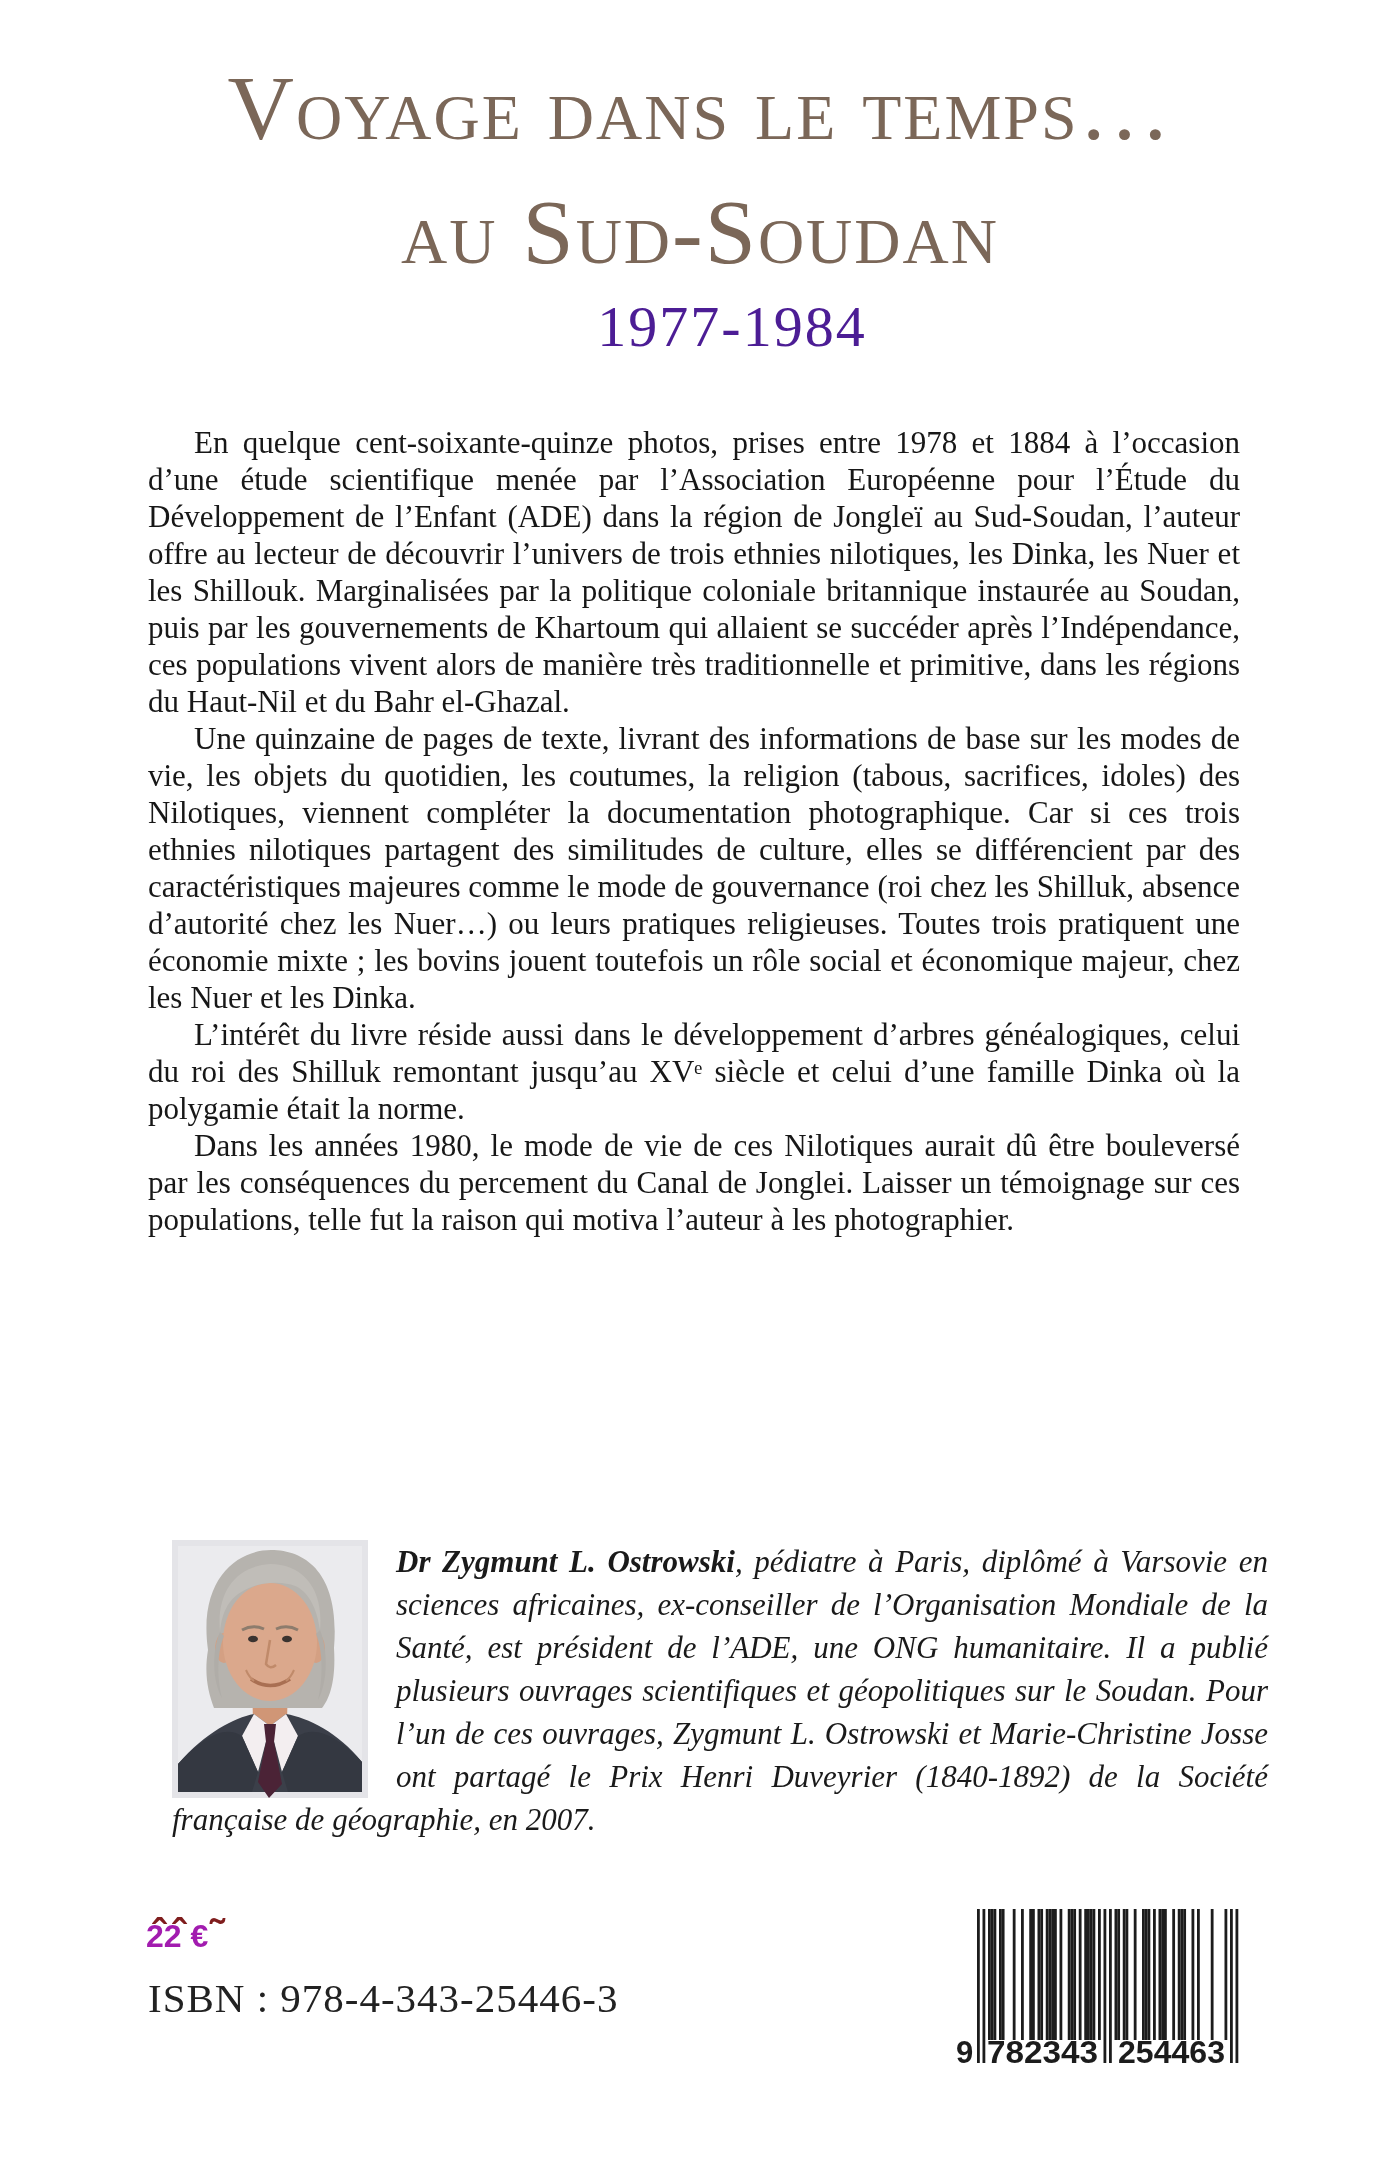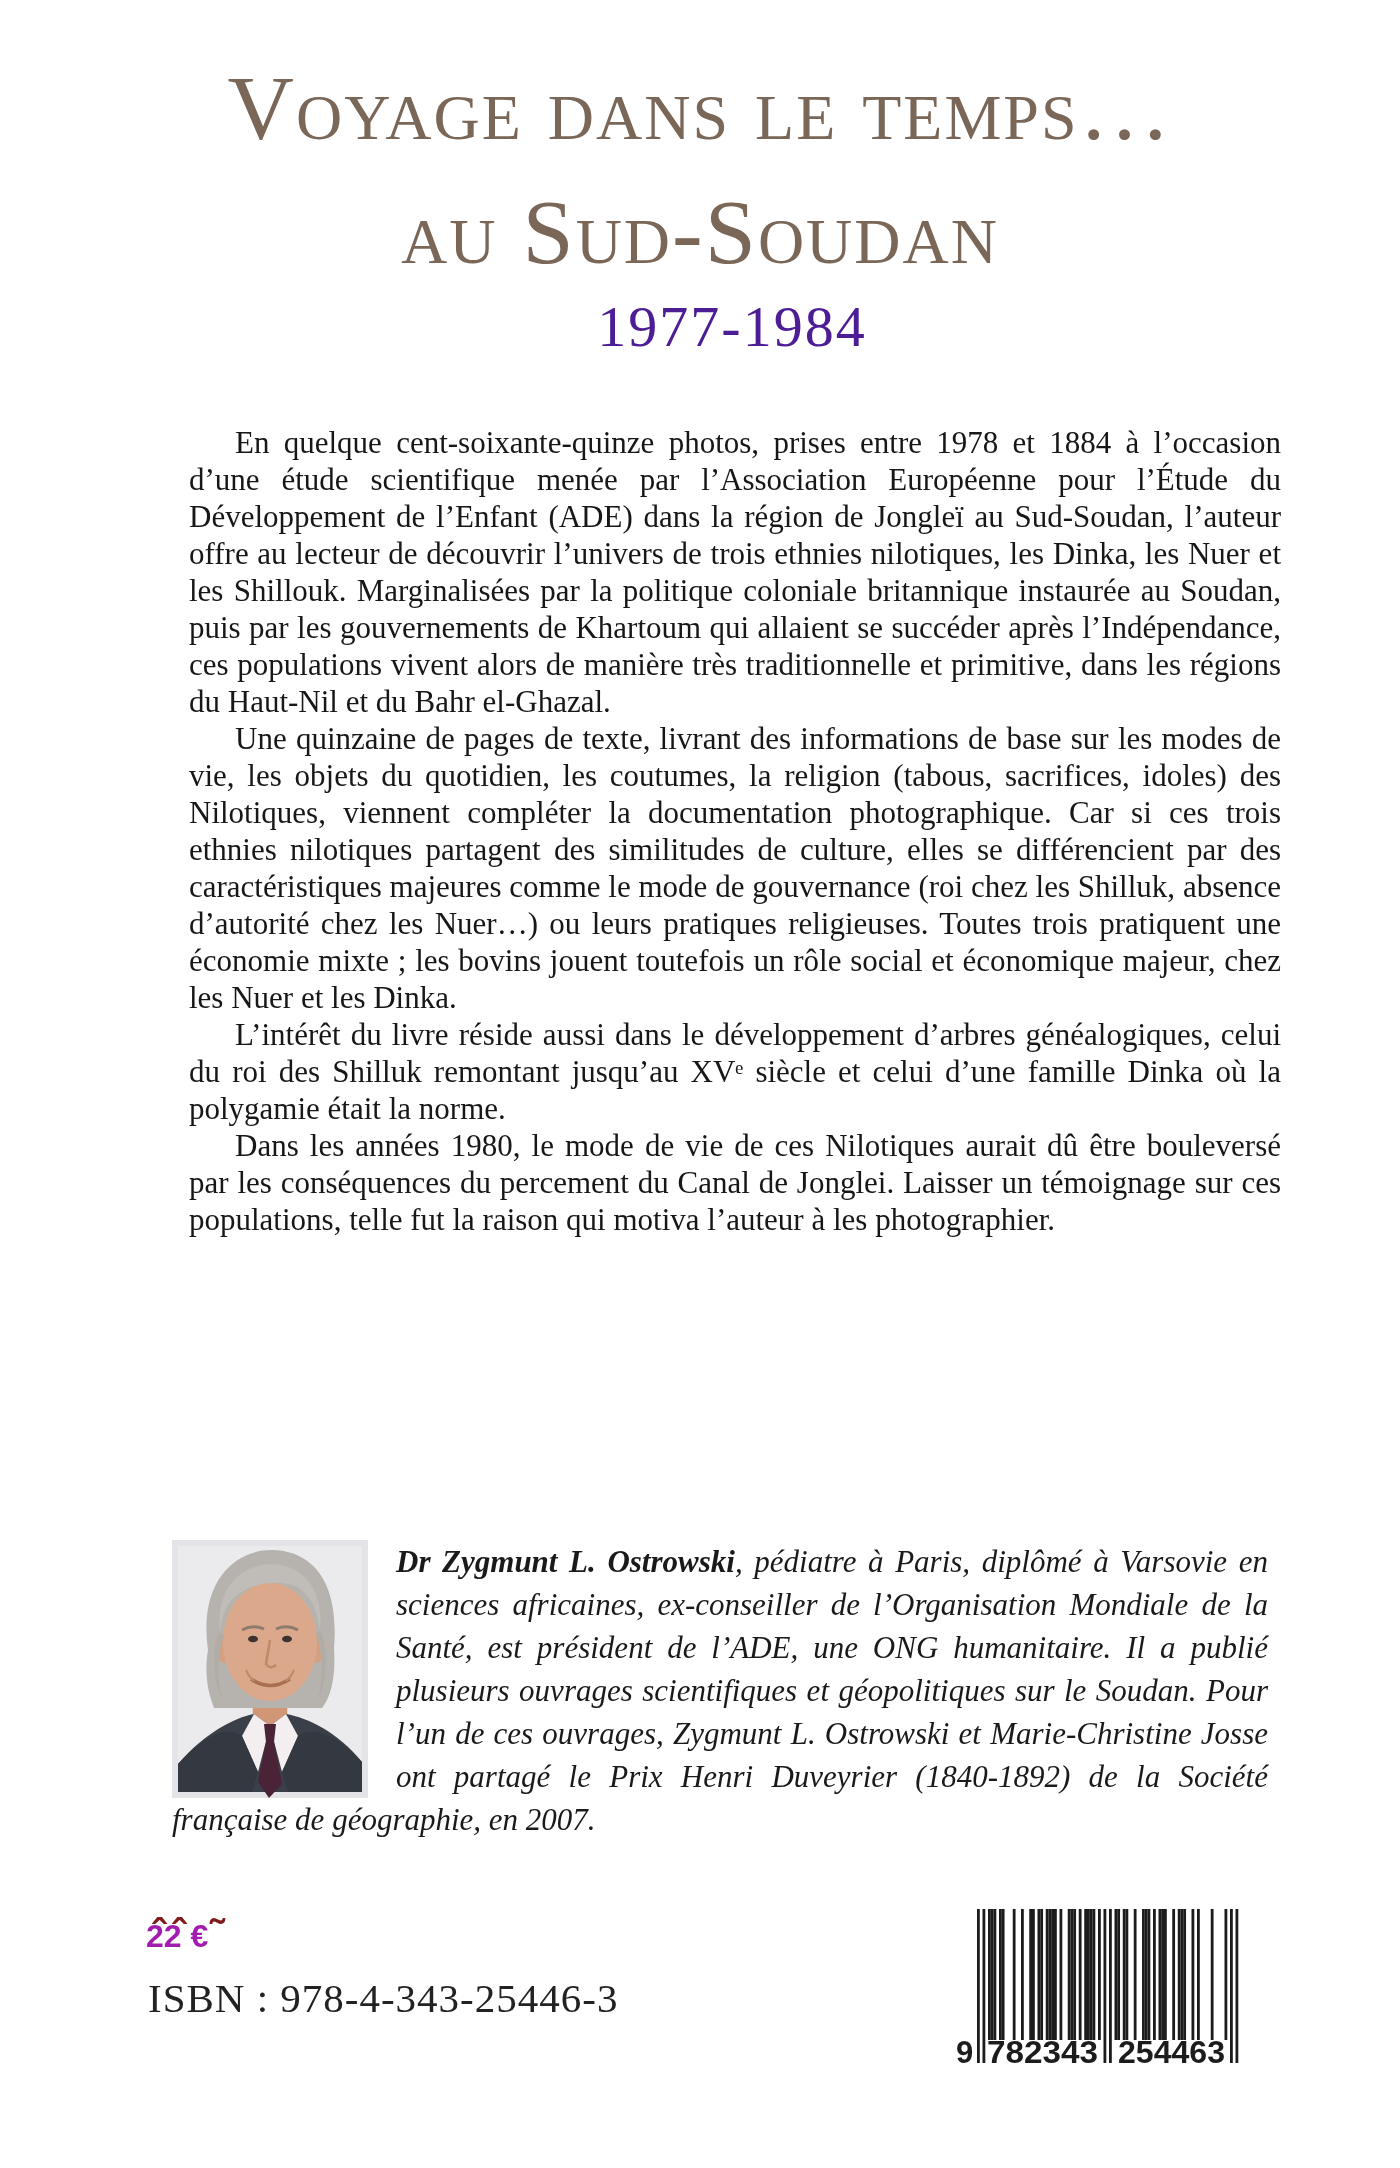--- a/index.html
+++ b/index.html
@@ -30,21 +30,20 @@
     font-size:58px;line-height:1;
     color:#4c1d95;
     letter-spacing:2px;
     margin-left:32px;
   }
   .synopsis{
     position:absolute;left:148px;top:424px;width:1092px;
     font-size:31px;line-height:37px;
     text-align:justify;
     color:#171717;
-    margin-left:41px;
   }
   .synopsis p{margin:0;text-indent:46px;}
   .bio-wrap{
     position:absolute;left:148px;top:1540px;width:1096px;margin-left:24px;
   }
   .photo{
     float:left;
     width:196px;height:258px;
     margin-right:28px;
     display:block;

